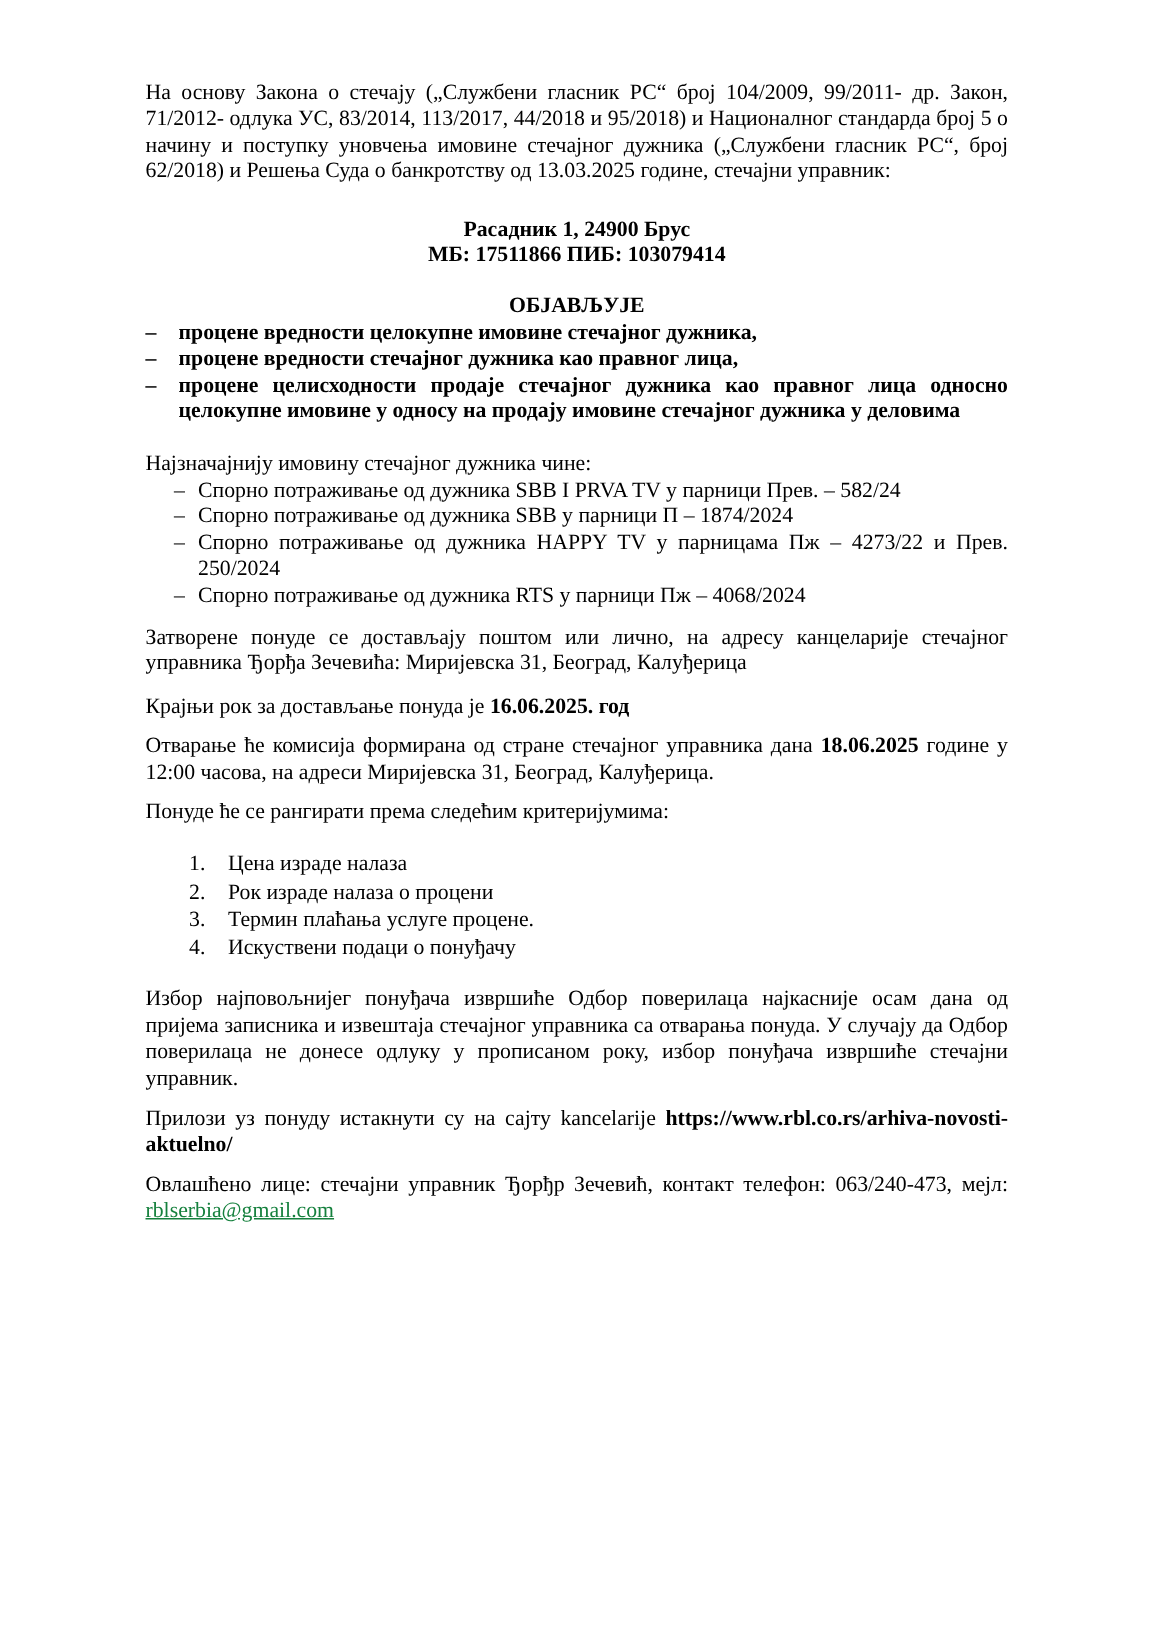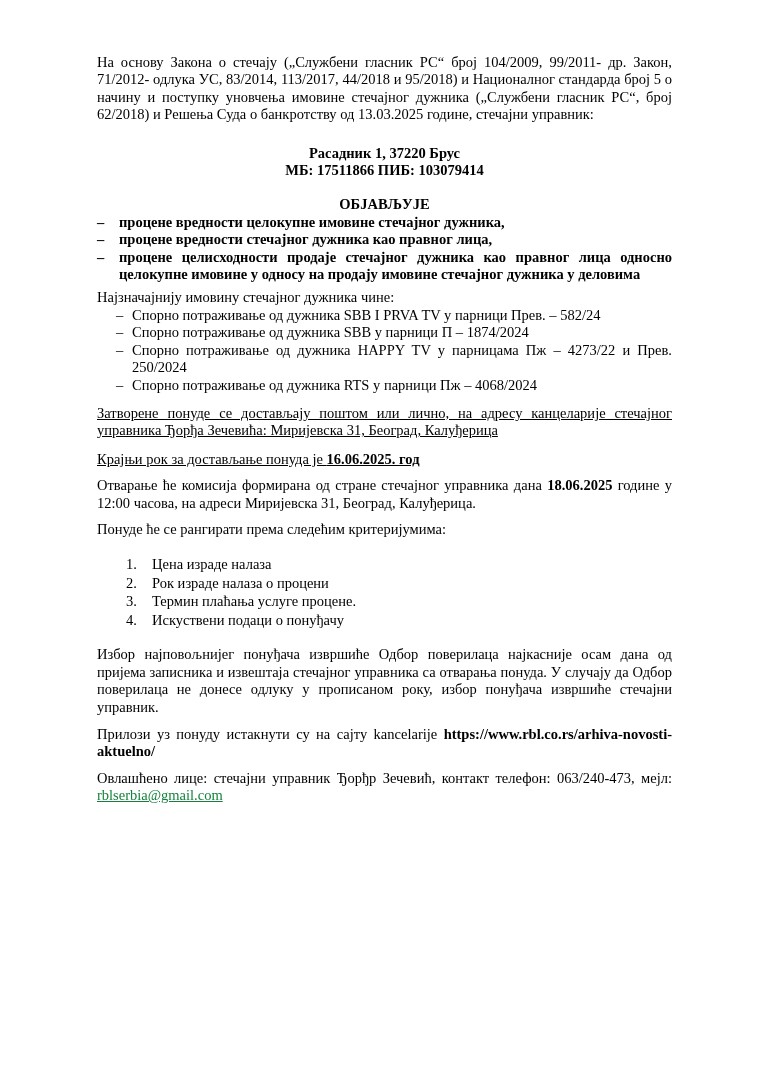--- a/index.html
+++ b/index.html
@@ -16,23 +16,23 @@
     line-height: 17.4px;
     overflow: hidden;
   }
   .para { margin: 0; }
   .justify { text-align: justify; }
   .bold { font-weight: bold; }
   .center { text-align: center; }
 
   .mt-21 { margin-top: 21px; }
   .mt-19 { margin-top: 19px; }
-  .mt-18 { margin-top: 6px; }
+  .mt-18 { margin-top: 18px; }
   .mt-17 { margin-top: 17px; }
-  .mt-11 { margin-top: 11px; text-decoration: underline; }
+  .mt-11 { margin-top: 11px; }
   .mt-10 { margin-top: 10px; }
   .mt-9  { margin-top: 9px; }
 
   .dash-list { margin: 0; }
   .dash-item { display: flex; }
   .dash-item .dash { flex: 0 0 22px; }
   .dash-item .txt { flex: 1; text-align: justify; }
 
   .asset-list { margin-left: 19px; }
   .asset-list .dash { flex: 0 0 16px; }
@@ -45,21 +45,21 @@
   a.email-link { color: #15803d; text-decoration: underline; cursor: pointer; }
 </style>
 </head>
 <body>
 
 <div class="page">
 
   <p class="para justify">На основу Закона о стечају („Службени гласник РС“ број 104/2009, 99/2011- др. Закон, 71/2012- одлука УС, 83/2014, 113/2017, 44/2018 и 95/2018) и Националног стандарда број 5 о начину и поступку уновчења имовине стечајног дужника („Службени гласник РС“, број 62/2018) и Решења Суда о банкротству од 13.03.2025 године, стечајни управник:</p>
 
   <div class="center bold mt-21">
-    <div>Расадник 1, 37220 Брус</div>
+    <div>Расадник 1, 24900 Брус</div>
     <div>МБ: 17511866 ПИБ: 103079414</div>
   </div>
 
   <div class="center bold mt-17">
     <div>ОБЈАВЉУЈЕ</div>
   </div>
 
 
   <div class="dash-list bold">
     <div class="dash-item">

